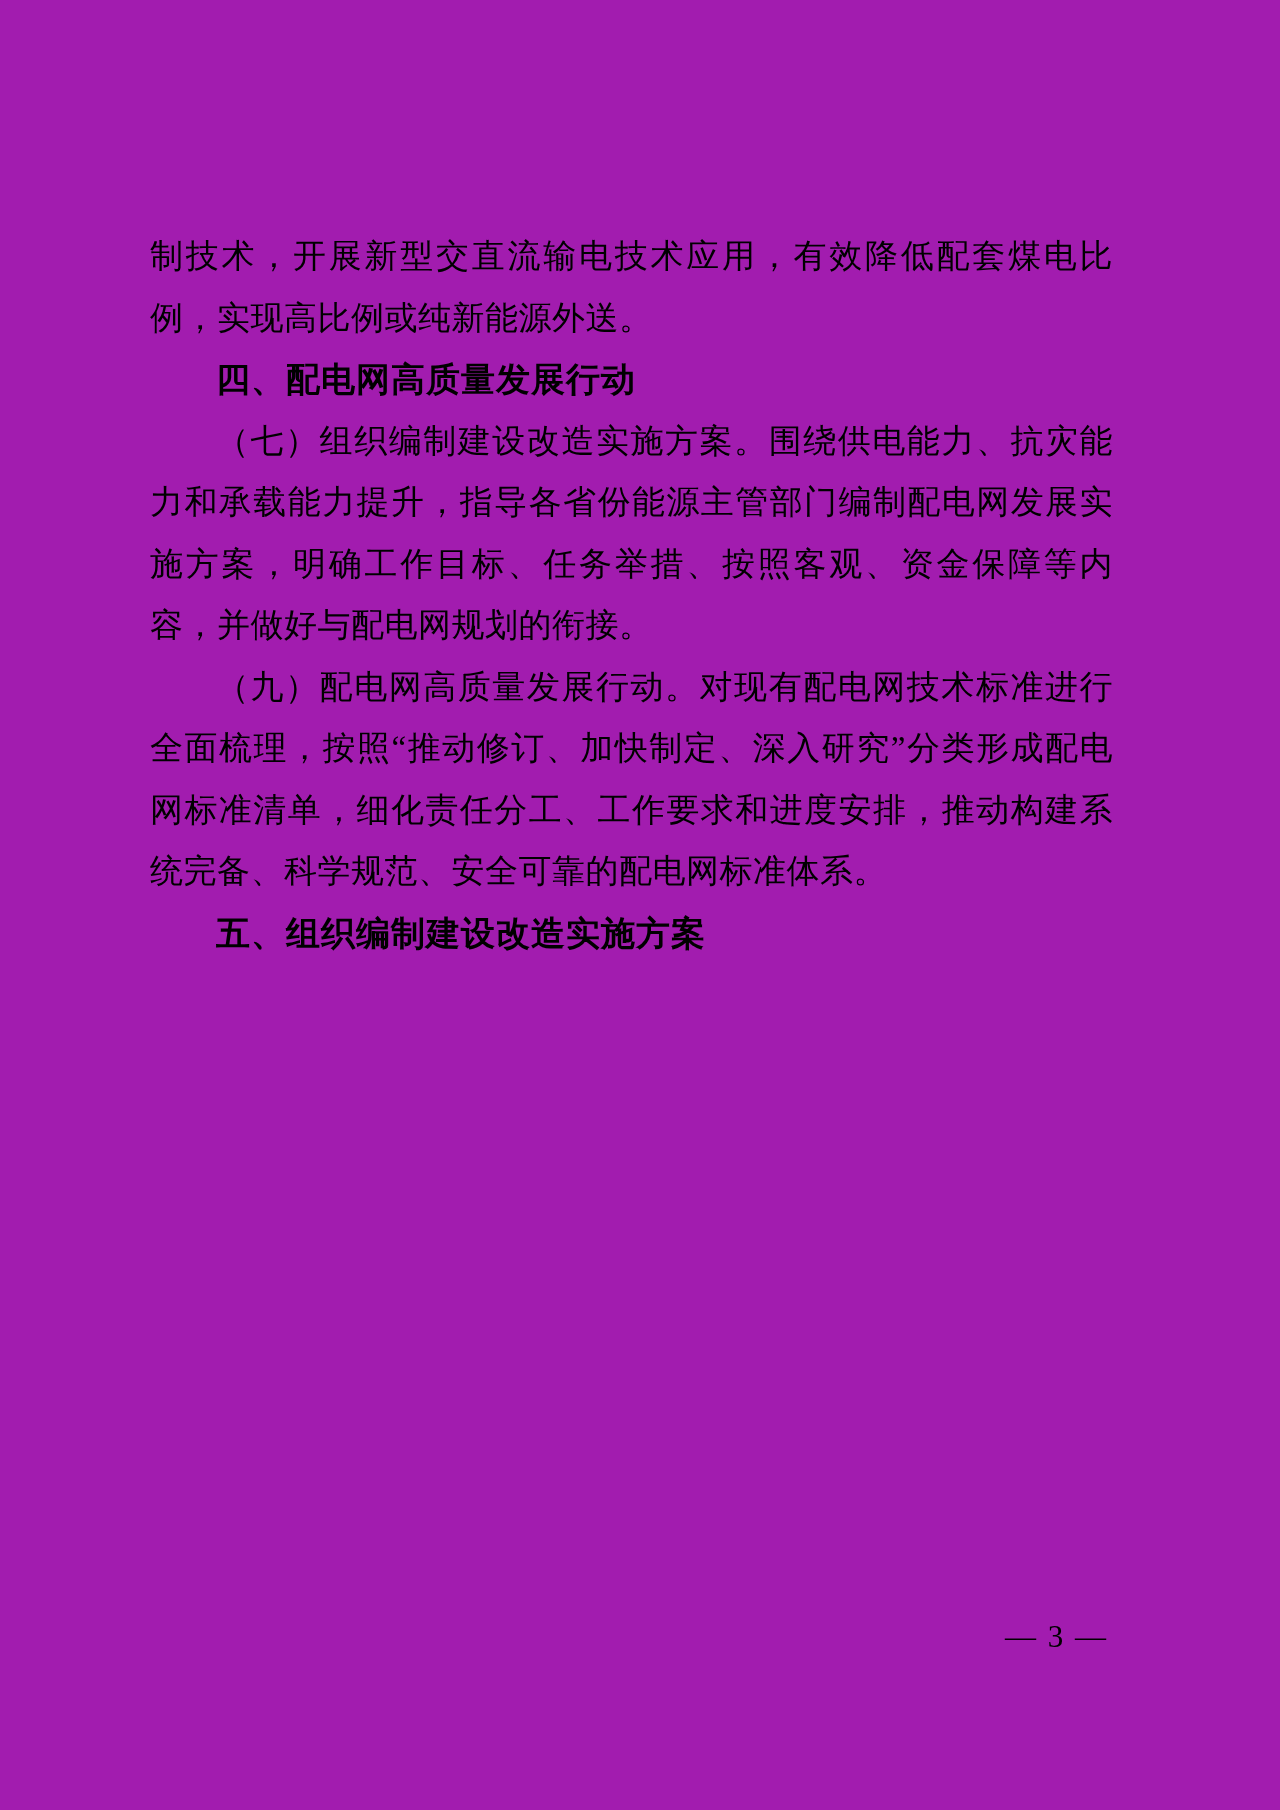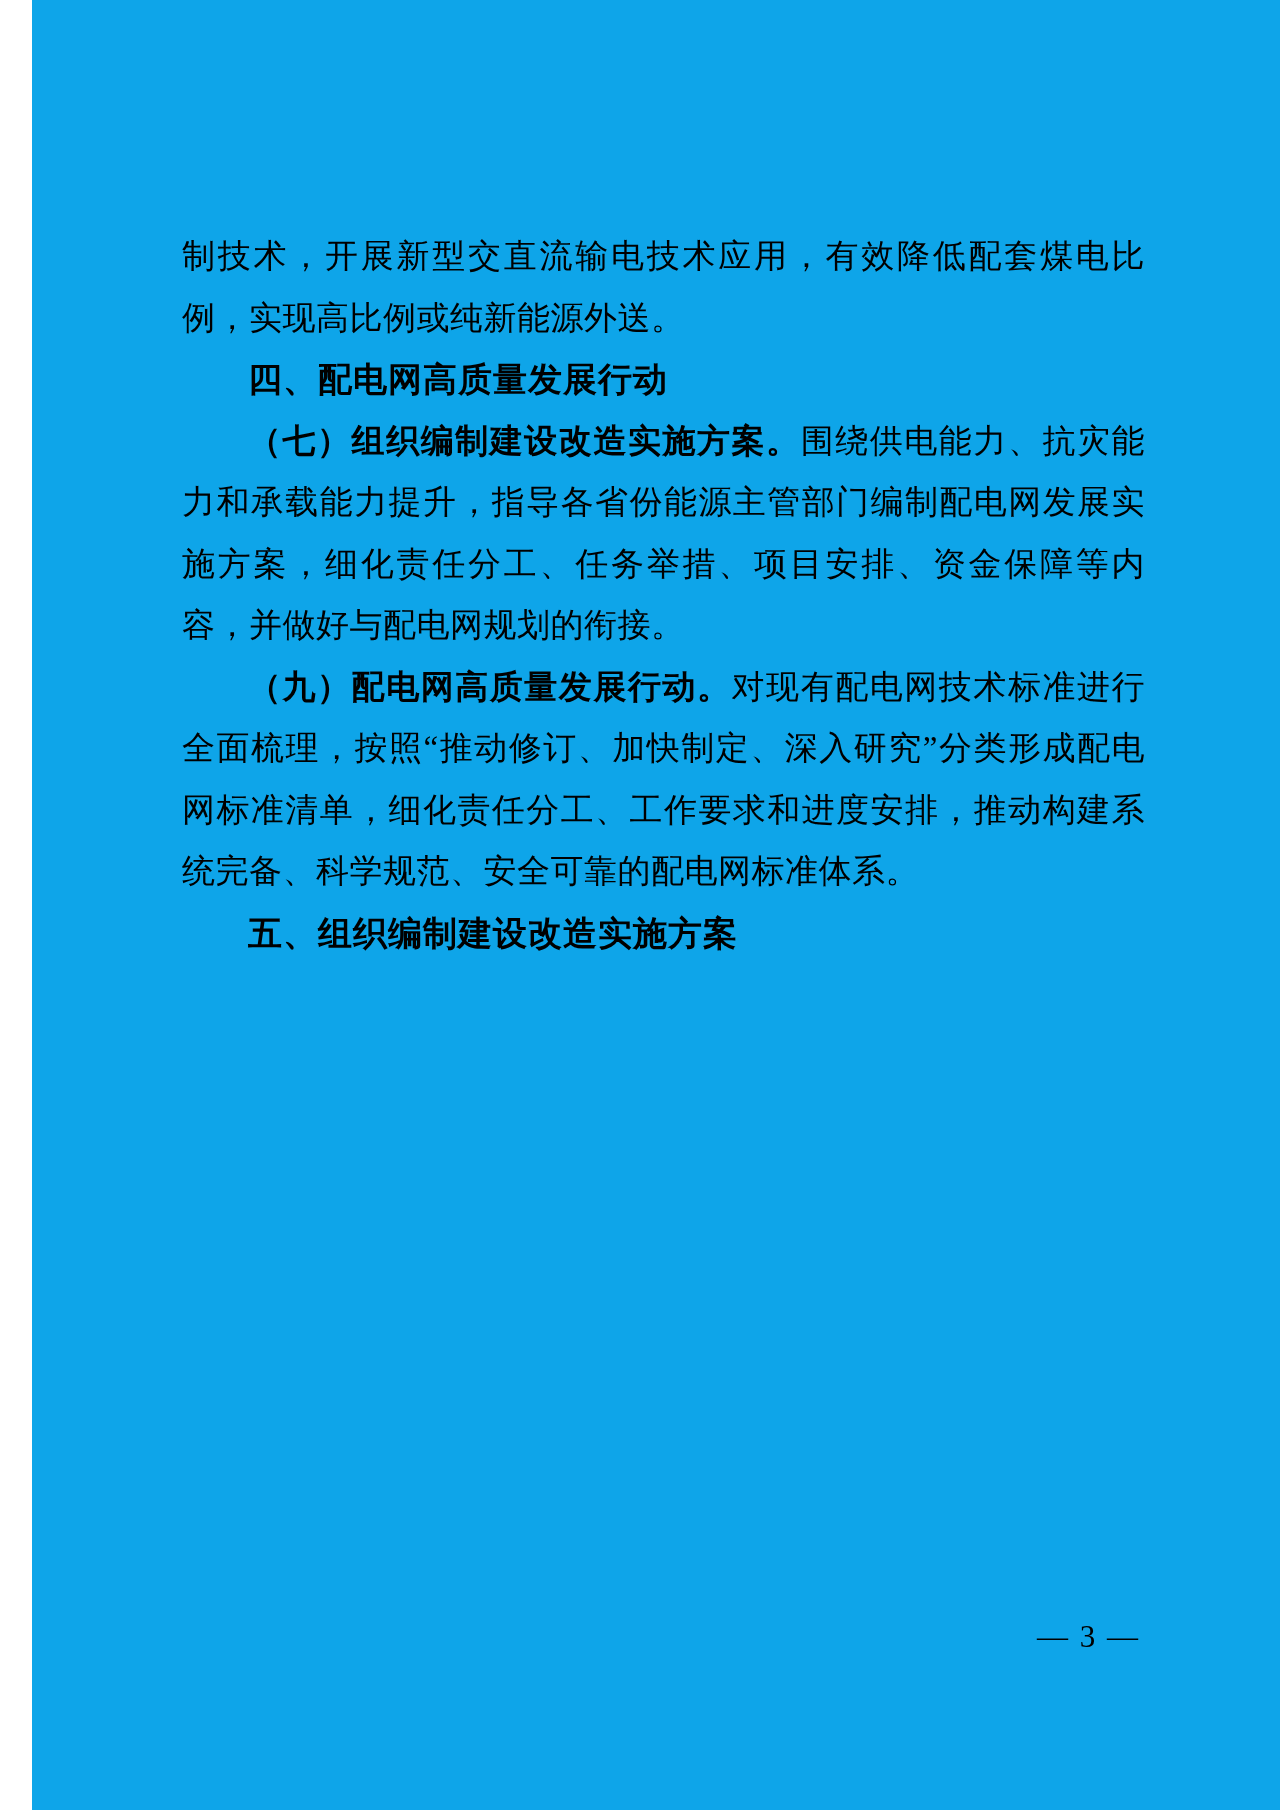--- a/index.html
+++ b/index.html
@@ -11,22 +11,21 @@
     height: 1810px;
     background: #ffffff;
     position: relative;
     overflow: hidden;
     font-family: "Liberation Serif", "DejaVu Serif", serif;
     color: #000000;
   }
   .doc-page {
     position: absolute;
     inset: 0;
-    background: #0ea5e9;
-    margin-left: 32px;
+    background: #a21caf;
   }
   .doc-body {
     position: absolute;
     left: 150px;
     top: 226px;
     width: 963px;
     text-align: justify;
     text-justify: inter-ideograph;
     font-size: 33px;
     line-height: 61.5px;
@@ -34,21 +33,21 @@
   }
   .doc-body p {
     margin: 0;
     padding: 0;
     text-indent: 66px;
   }
   .doc-body p.continuation {
     text-indent: 0;
   }
   .para-lead {
-    font-weight: 700;
+    font-weight: 400;
   }
   h2.section-heading {
     margin: 0;
     padding: 0;
     text-indent: 66px;
     font-size: 34px;
     line-height: 61.5px;
     font-weight: 700;
     font-family: Liberation Serif, serif;
     text-align: left;
@@ -68,21 +67,21 @@
 <body>
 
 <div class="doc-page">
 
   <div class="doc-body">
 
     <p class="continuation"><span>制技术，开展新型交直流输电技术应用，有效降低配套煤电比例，实现高比例或纯新能源外送。</span></p>
 
     <h2 class="section-heading"><span>四、配电网高质量发展行动</span></h2>
 
-    <p><b class="para-lead">（七）组织编制建设改造实施方案。</b><span>围绕供电能力、抗灾能力和承载能力提升，指导各省份能源主管部门编制配电网发展实施方案，细化责任分工、任务举措、项目安排、资金保障等内容，并做好与配电网规划的衔接。</span></p>
+    <p><b class="para-lead">（七）组织编制建设改造实施方案。</b><span>围绕供电能力、抗灾能力和承载能力提升，指导各省份能源主管部门编制配电网发展实施方案，明确工作目标、任务举措、按照客观、资金保障等内容，并做好与配电网规划的衔接。</span></p>
 
 
     <p><b class="para-lead">（九）配电网高质量发展行动。</b><span>对现有配电网技术标准进行全面梳理，按照“推动修订、加快制定、深入研究”分类形成配电网标准清单，细化责任分工、工作要求和进度安排，推动构建系统完备、科学规范、安全可靠的配电网标准体系。</span></p>
 
 
     <h2 class="section-heading"><span>五、组织编制建设改造实施方案</span></h2>
 
   </div>
 
   <div class="page-number">— 3 —</div>

